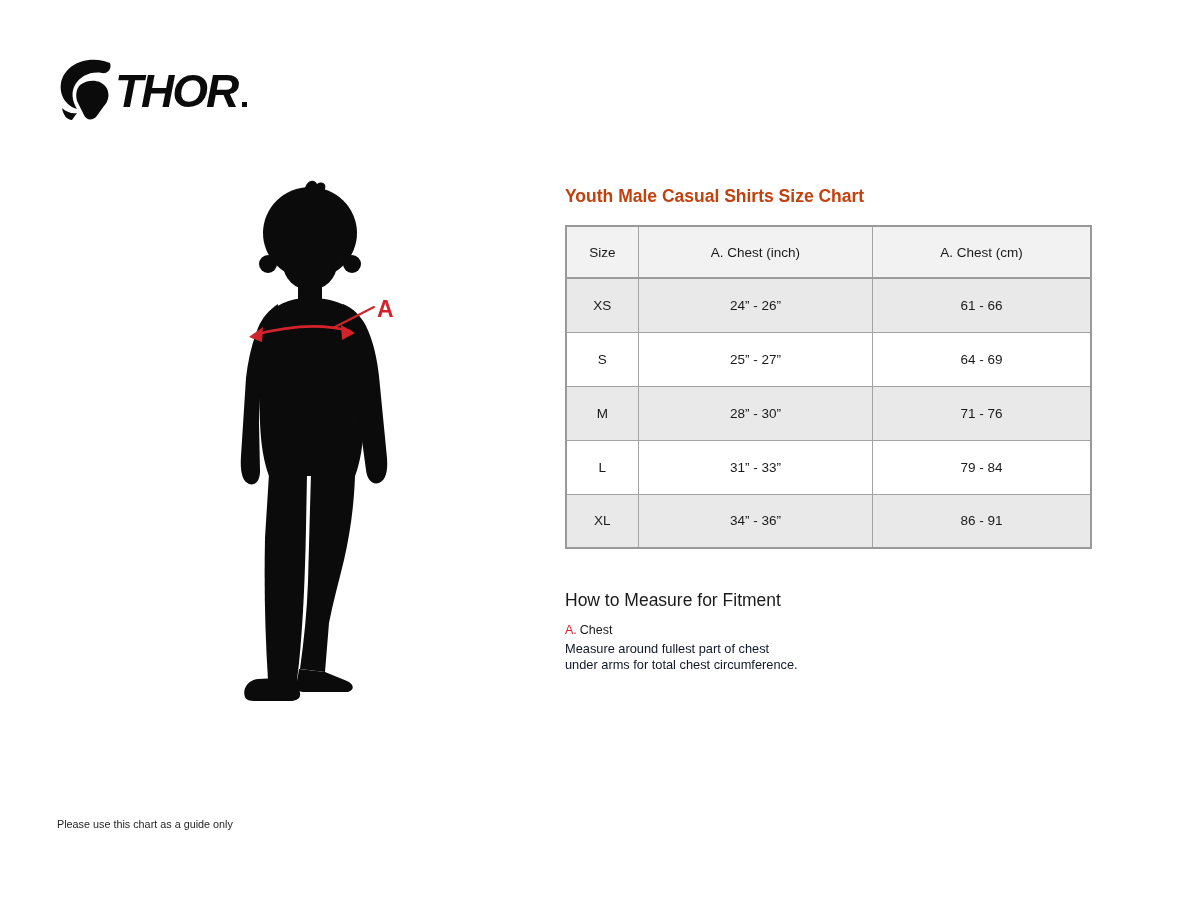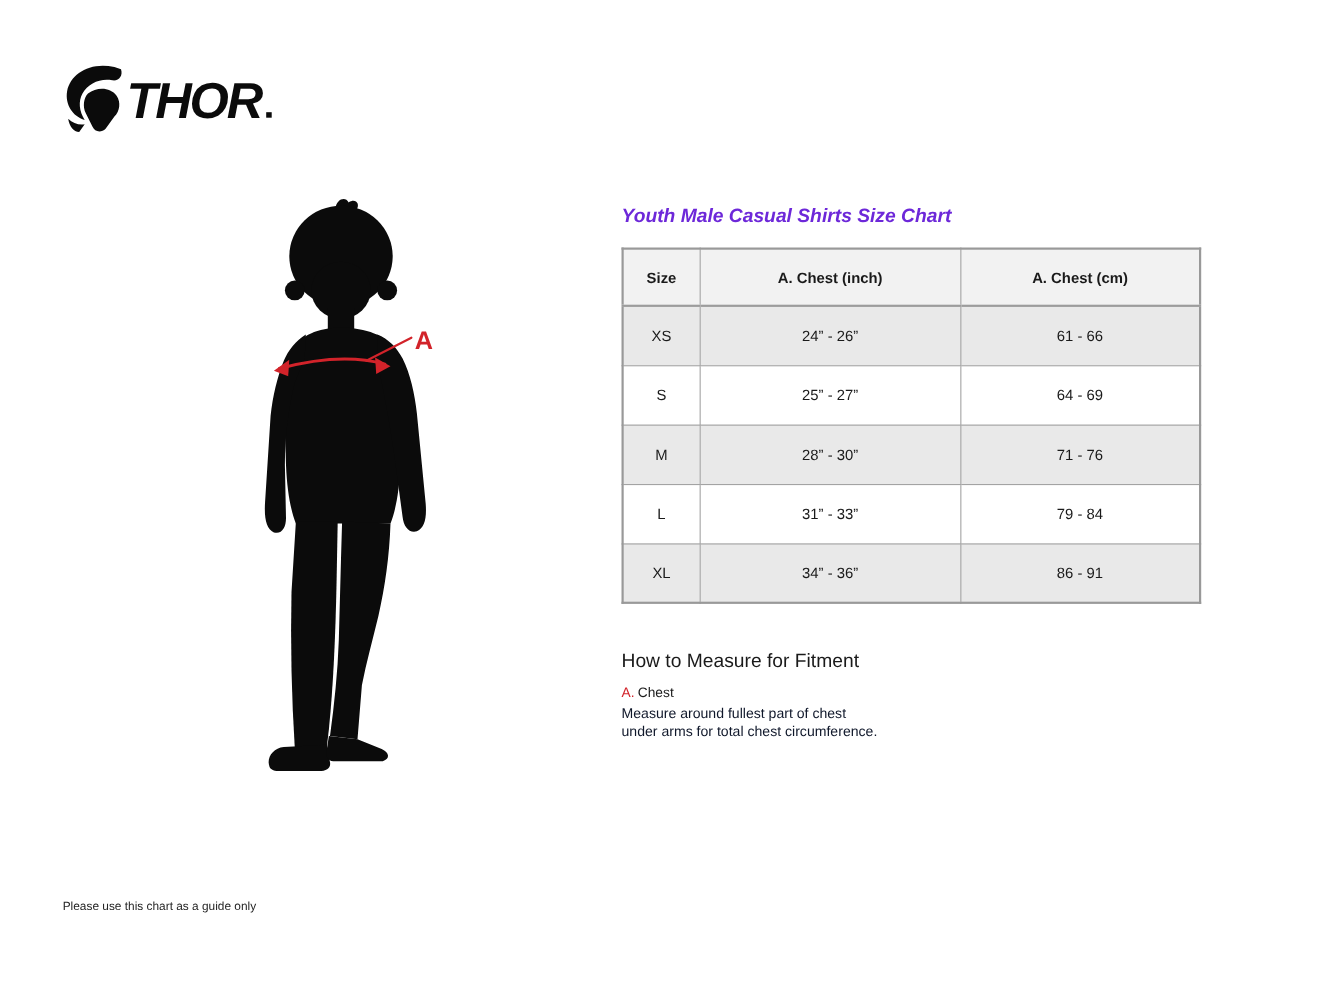--- a/index.html
+++ b/index.html
@@ -12,35 +12,35 @@
   }
 
   
   .logo-wrap { position: absolute; left: 58px; top: 56px; width: 210px; height: 66px; }
 
   
   .figure-wrap { position: absolute; left: 215px; top: 178px; width: 200px; height: 530px; }
 
   
   .content { position: absolute; left: 565px; top: 186px; width: 527px; }
-  .chart-title { font-size: 17.5px; font-weight: bold; color: #6d28d9; line-height: 20px; font-style: italic; }
+  .chart-title { font-size: 17.5px; font-weight: bold; color: #c2410c; line-height: 20px; }
 
   table.size-chart {
     margin-top: 19px;
     width: 527px;
     border-collapse: collapse;
     border: 2px solid #999999;
   }
   table.size-chart th, table.size-chart td {
     border: 1.5px solid #a3a3a3;
     text-align: center;
     font-size: 13.5px;
     vertical-align: middle;
   }
-  table.size-chart th { height: 52px; font-weight: bold; background: #f2f2f2; border-bottom: 2.5px solid #9c9c9c; }
+  table.size-chart th { height: 52px; font-weight: normal; background: #f2f2f2; border-bottom: 2.5px solid #9c9c9c; }
   table.size-chart td { height: 54px; font-weight: normal; background: #ffffff; }
   table.size-chart td.size-col { font-weight: normal; }
   table.size-chart tbody tr:nth-child(odd) td { background: #e9e9e9; }
 
   .measure-section { margin-top: 41px; }
   .measure-title { font-size: 17.5px; font-weight: normal; line-height: 20px; }
   .measure-key-line { margin-top: 13px; font-size: 12.5px; font-weight: normal; }
   .measure-key { color: #d2232a; }
   .measure-label { color: #1a1a1a; margin-left: 3px; }
   .measure-desc { margin-top: 4px; font-size: 12.8px; line-height: 15.5px; width: 238px; color: #0f172a; }

